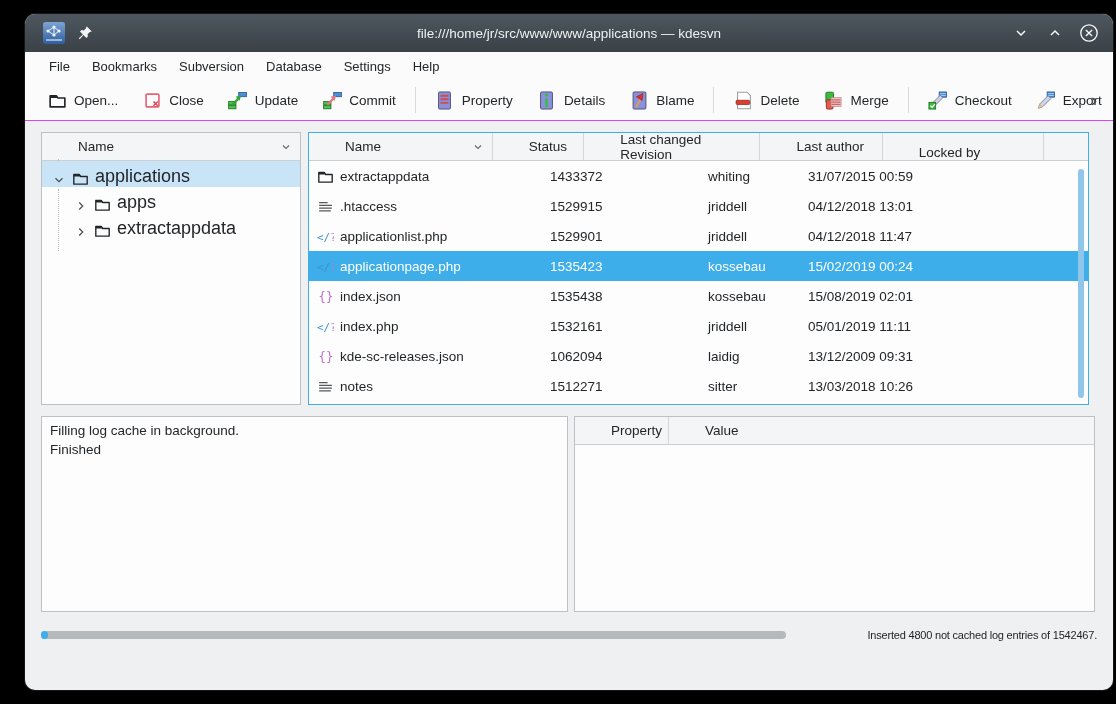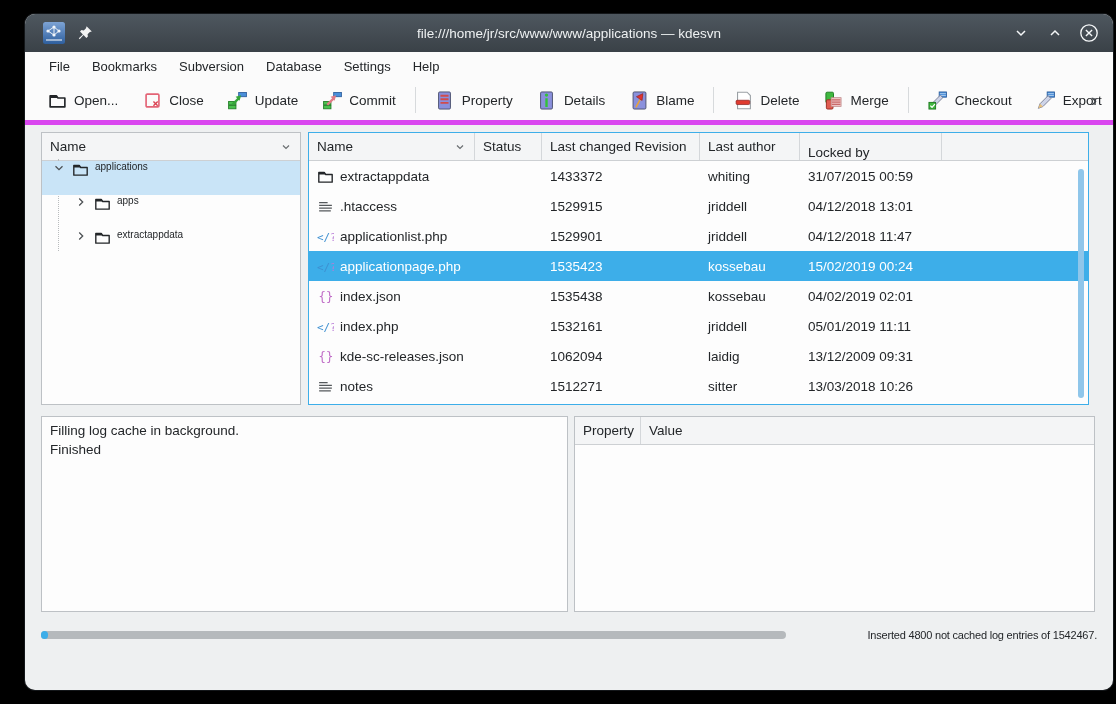--- a/index.html
+++ b/index.html
@@ -29,45 +29,45 @@
   .wc{width:20px;height:20px;display:flex;align-items:center;justify-content:center;}
   
   .menubar{
     position:absolute;left:0;top:38px;right:0;height:28px;background:#fbfbfb;
     display:flex;align-items:center;padding-left:14px;font-size:13px;
   }
   .menu-item{padding:4px 10px;margin-right:2px;border-radius:3px;}
   
   .toolbar{
     position:absolute;left:0;top:66px;right:0;height:40px;background:#fbfbfb;
-    border-bottom:5px solid #d946ef;display:flex;align-items:center;padding-left:10px;
+    border-bottom:1px solid #d946ef;display:flex;align-items:center;padding-left:10px;
     font-size:13.5px;
   }
   .tb-btn{display:flex;align-items:center;gap:7px;padding:5px 9px;margin:0 3px;border-radius:3px;}
   .tb-ic{width:20px;height:20px;display:flex;align-items:center;justify-content:center;}
   .tb-ic svg{width:19px;height:19px;}
   .tb-sep{width:1px;height:26px;background:#d7dadc;margin:0 7px;}
   .tb-overflow{
     position:absolute;right:16px;top:0;height:40px;display:flex;align-items:center;
     font-size:19px;color:#3a3f44;
   }
   
   .panel{position:absolute;background:#fdfdfd;border:1px solid #bdc1c5;box-sizing:border-box;}
   .hdr{
     height:28px;background:#f4f5f6;border-bottom:1px solid #cdd0d3;
     display:flex;align-items:center;font-size:13.5px;color:#232629;box-sizing:border-box;
   }
-  .hdr-cell{display:flex;align-items:center;height:100%;padding:0 8px;border-right:1px solid #d4d7da;box-sizing:border-box;}
+  .hdr-cell{display:flex;align-items:center;height:100%;padding:0 8px;border-right:1px solid #d4d7da;box-sizing:border-box;margin-left:28px;}
   .hdr-cell.last{border-right:none;}
   .sort-ind{margin-left:auto;display:flex;}
   
   .tree-panel{left:16px;top:118px;width:260px;height:273px;}
   .tree-guides{position:absolute;pointer-events:none;}
   .tg-v{position:absolute;border-left:1px dotted #b9bcbe;}
-  .tree-row{height:34px;display:flex;align-items:flex-start;font-size:10px;position:relative;}
+  .tree-row{height:26px;display:flex;align-items:flex-end;font-size:18px;position:relative;}
   .tree-row.sel{background:#c9e4f7;}
   .expander{width:14px;height:14px;display:flex;align-items:center;justify-content:center;flex:0 0 auto;}
   .ficon{width:17px;height:17px;margin:0 6px 0 6px;display:flex;align-items:center;justify-content:center;flex:0 0 auto;}
   .ficon svg{width:17px;height:17px;}
   
   .file-panel{left:283px;top:118px;width:781px;height:273px;border:1px solid #3daee9;background:#fdfdfd;}
   .frow{height:30px;display:flex;align-items:center;font-size:13.5px;}
   .frow.sel{background:#3daee9;color:#fff;}
   .fcell{padding:0 8px;box-sizing:border-box;display:flex;align-items:center;overflow:hidden;white-space:nowrap;}
   .c0{width:166px;}.c1{width:67px;}.c2{width:158px;}.c3{width:100px;}.c4{width:124px;}.c5{width:142px;align-items:flex-end;}.cf{flex:1;}
@@ -418,21 +418,21 @@
             <span class="ficon" style="margin-left:0;">
               <svg viewBox="0 0 16 16">
                 <text x="1.5" y="12.5" font-size="11.5" font-family="DejaVu Sans Mono,monospace" fill="#c06ec7">{}</text>
               </svg>
             </span>
             <span>index.json</span>
           </div>
           <div class="fcell c1"></div>
           <div class="fcell c2">1535438</div>
           <div class="fcell c3">kossebau</div>
-          <div class="fcell c4">04/02/2019 02:01</div>
+          <div class="fcell c4">15/08/2019 02:01</div>
           <div class="fcell c5"></div>
         </div>
         <div class="frow">
           <div class="fcell c0">
             <span class="ficon" style="margin-left:0;">
               <svg viewBox="0 0 18 16">
                 <text x="0" y="12.5" font-size="11.5" font-family="DejaVu Sans Mono,monospace"><tspan fill="#3d8fd1">&lt;/</tspan><tspan fill="#b87bd6">?</tspan></text>
               </svg>
             </span>
             <span>index.php</span>

